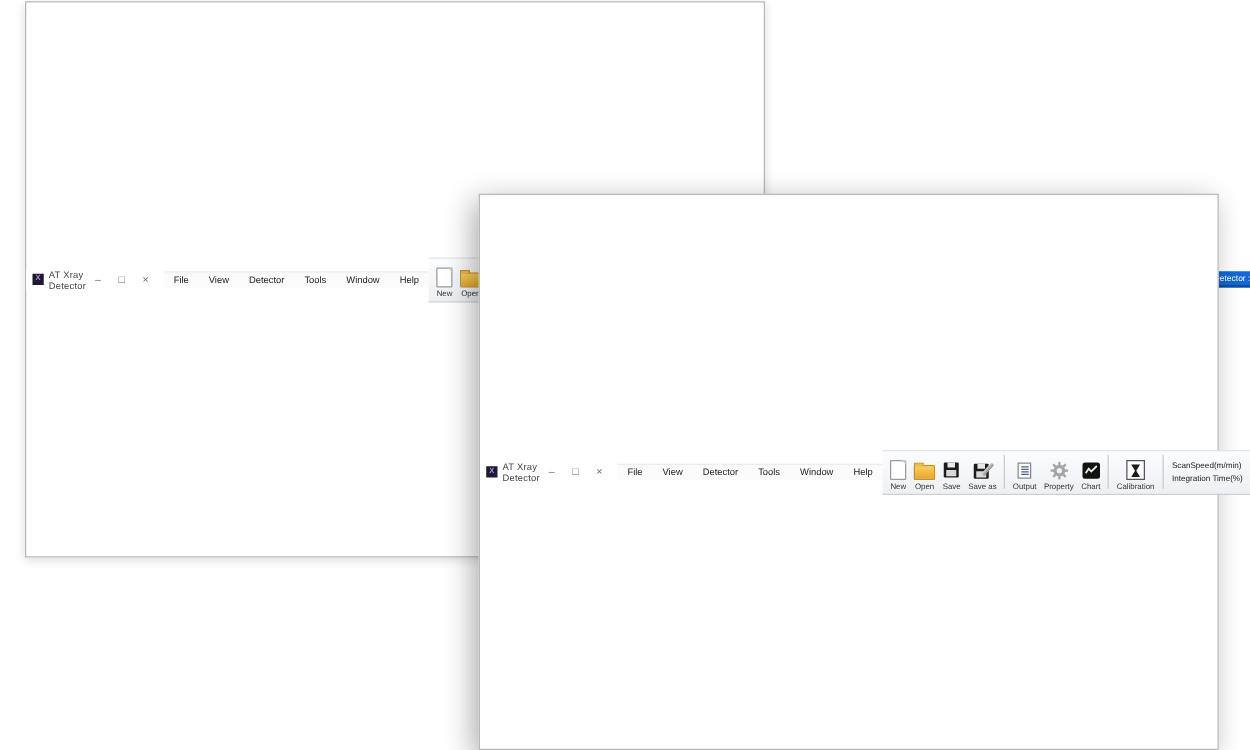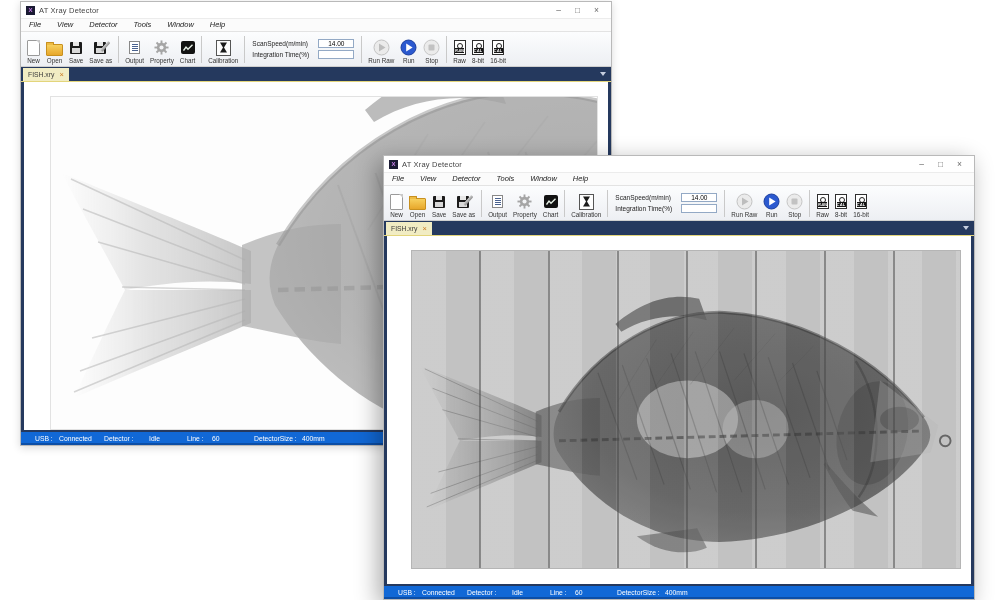--- a/index.html
+++ b/index.html
@@ -1,33 +1,33 @@
 <!DOCTYPE html>
 <html><head>
 <meta charset="utf-8">
 <style>
   html,body{margin:0;padding:0;}
   body{width:1000px;height:600px;background:#ffffff;position:relative;overflow:hidden;
        font-family:"Liberation Sans", sans-serif;}
 
   
   .window{position:absolute;width:592px;height:445px;background:#fff;
-          border:1px solid #b9b9b9;box-sizing:border-box;display:flex;flex-direction:column;}
+          border:1px solid #b9b9b9;box-sizing:border-box;display:flex;flex-direction:row;align-items:center;}
   .w-back{left:20px;top:1px;box-shadow:0 2px 8px rgba(0,0,0,.15);z-index:1;}
   .w-front{left:383px;top:155px;box-shadow:-5px 6px 22px rgba(0,0,0,.33);z-index:2;}
 
   .titlebar{height:16px;flex:0 0 16px;display:flex;align-items:center;padding:0 5px;background:#fff;}
   .appicon{width:9px;height:9px;background:#1a1a33;color:#c77fe8;font-size:6px;font-weight:bold;
            line-height:9px;text-align:center;margin-right:4px;flex:0 0 auto;}
   .title{font-size:7.5px;color:#454545;letter-spacing:.2px;}
   .wctl{margin-left:auto;display:flex;}
   .wctl span{width:19px;text-align:center;font-size:8.5px;color:#6a6a6a;line-height:15px;cursor:default;}
 
   .menubar{height:12px;flex:0 0 12px;display:flex;align-items:center;background:#fbfbfb;border-top:1px solid #ececec;}
-  .menu-item{font-size:7.5px;color:#222;padding:0 8px;line-height:12px;font-style:italic;}
+  .menu-item{font-size:7.5px;color:#222;padding:0 8px;line-height:12px;}
 
   .toolbar{height:34px;flex:0 0 34px;display:flex;align-items:center;padding:0 3px;
            background:linear-gradient(#fcfdfe,#edeff3);border-top:1px solid #e3e3e3;border-bottom:1px solid #cfcfcf;}
   .tbtn{display:flex;flex-direction:column;align-items:center;justify-content:flex-end;height:30px;padding:0 3px;}
   .tbtn .ic{height:17px;display:flex;align-items:center;justify-content:center;}
   .tbtn .lab{font-size:6.3px;color:#333;margin-top:1px;white-space:nowrap;}
   .sep{width:1px;height:27px;background:#c9c9c9;margin:0 3px;flex:0 0 1px;}
 
   
   .ic-page{width:11px;height:14px;background:#fff;border:1px solid #9a9a9a;border-radius:1px;position:relative;}

